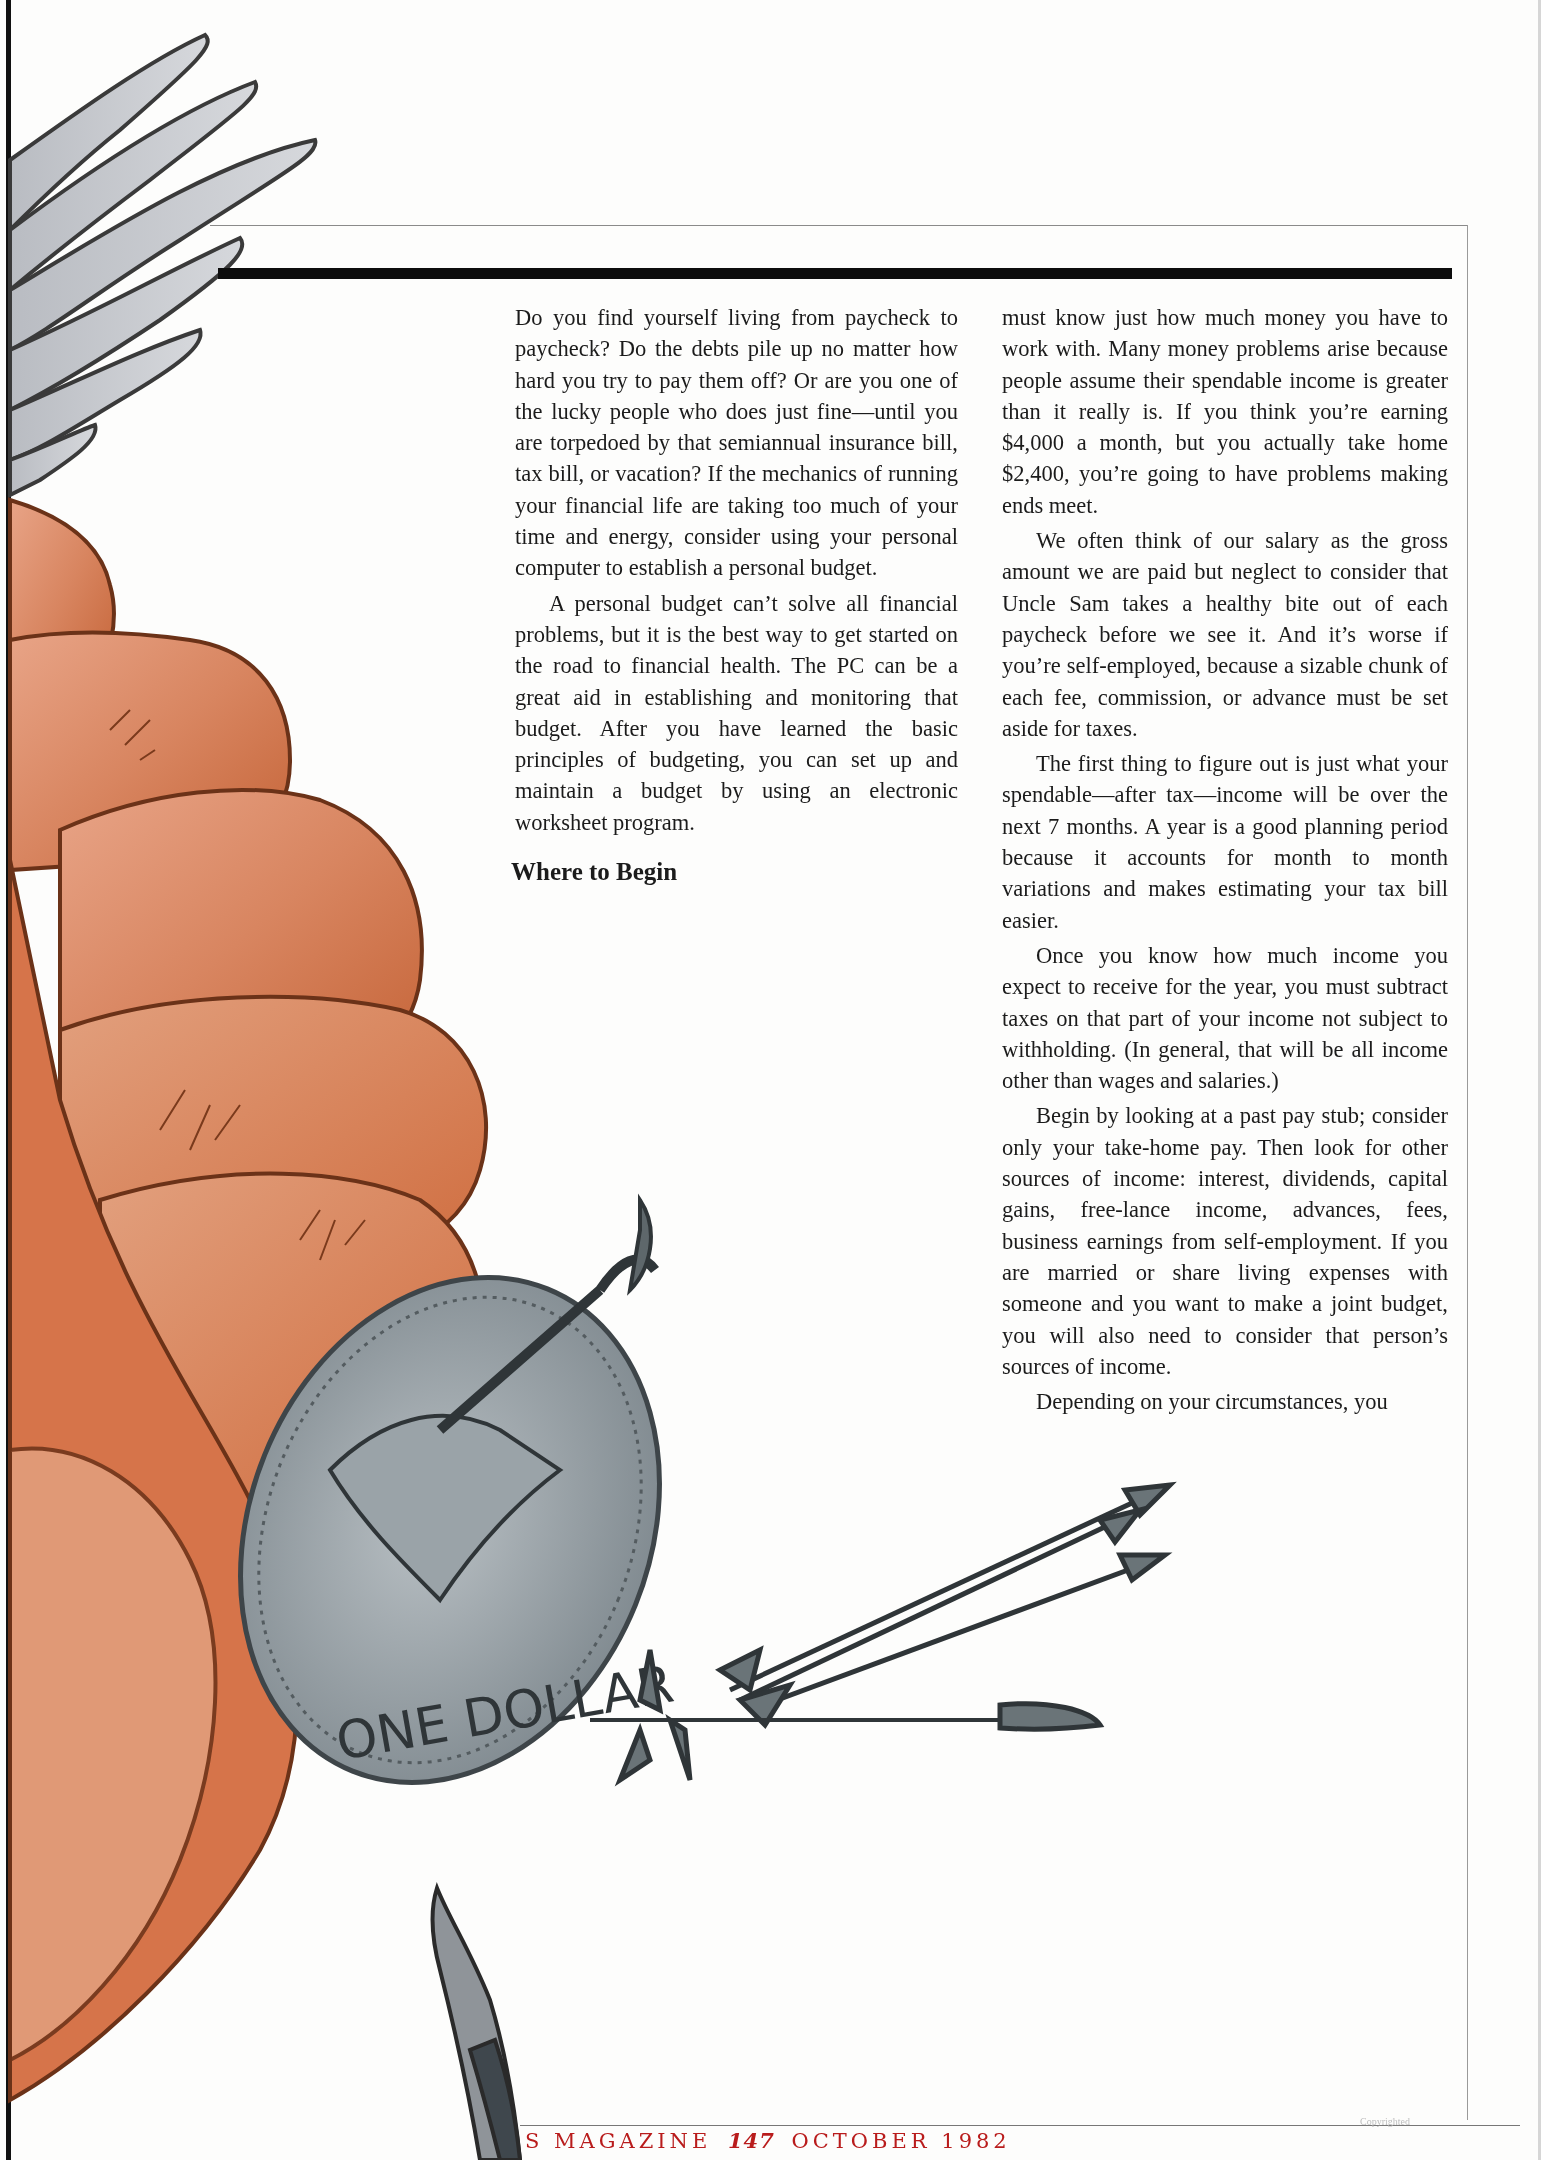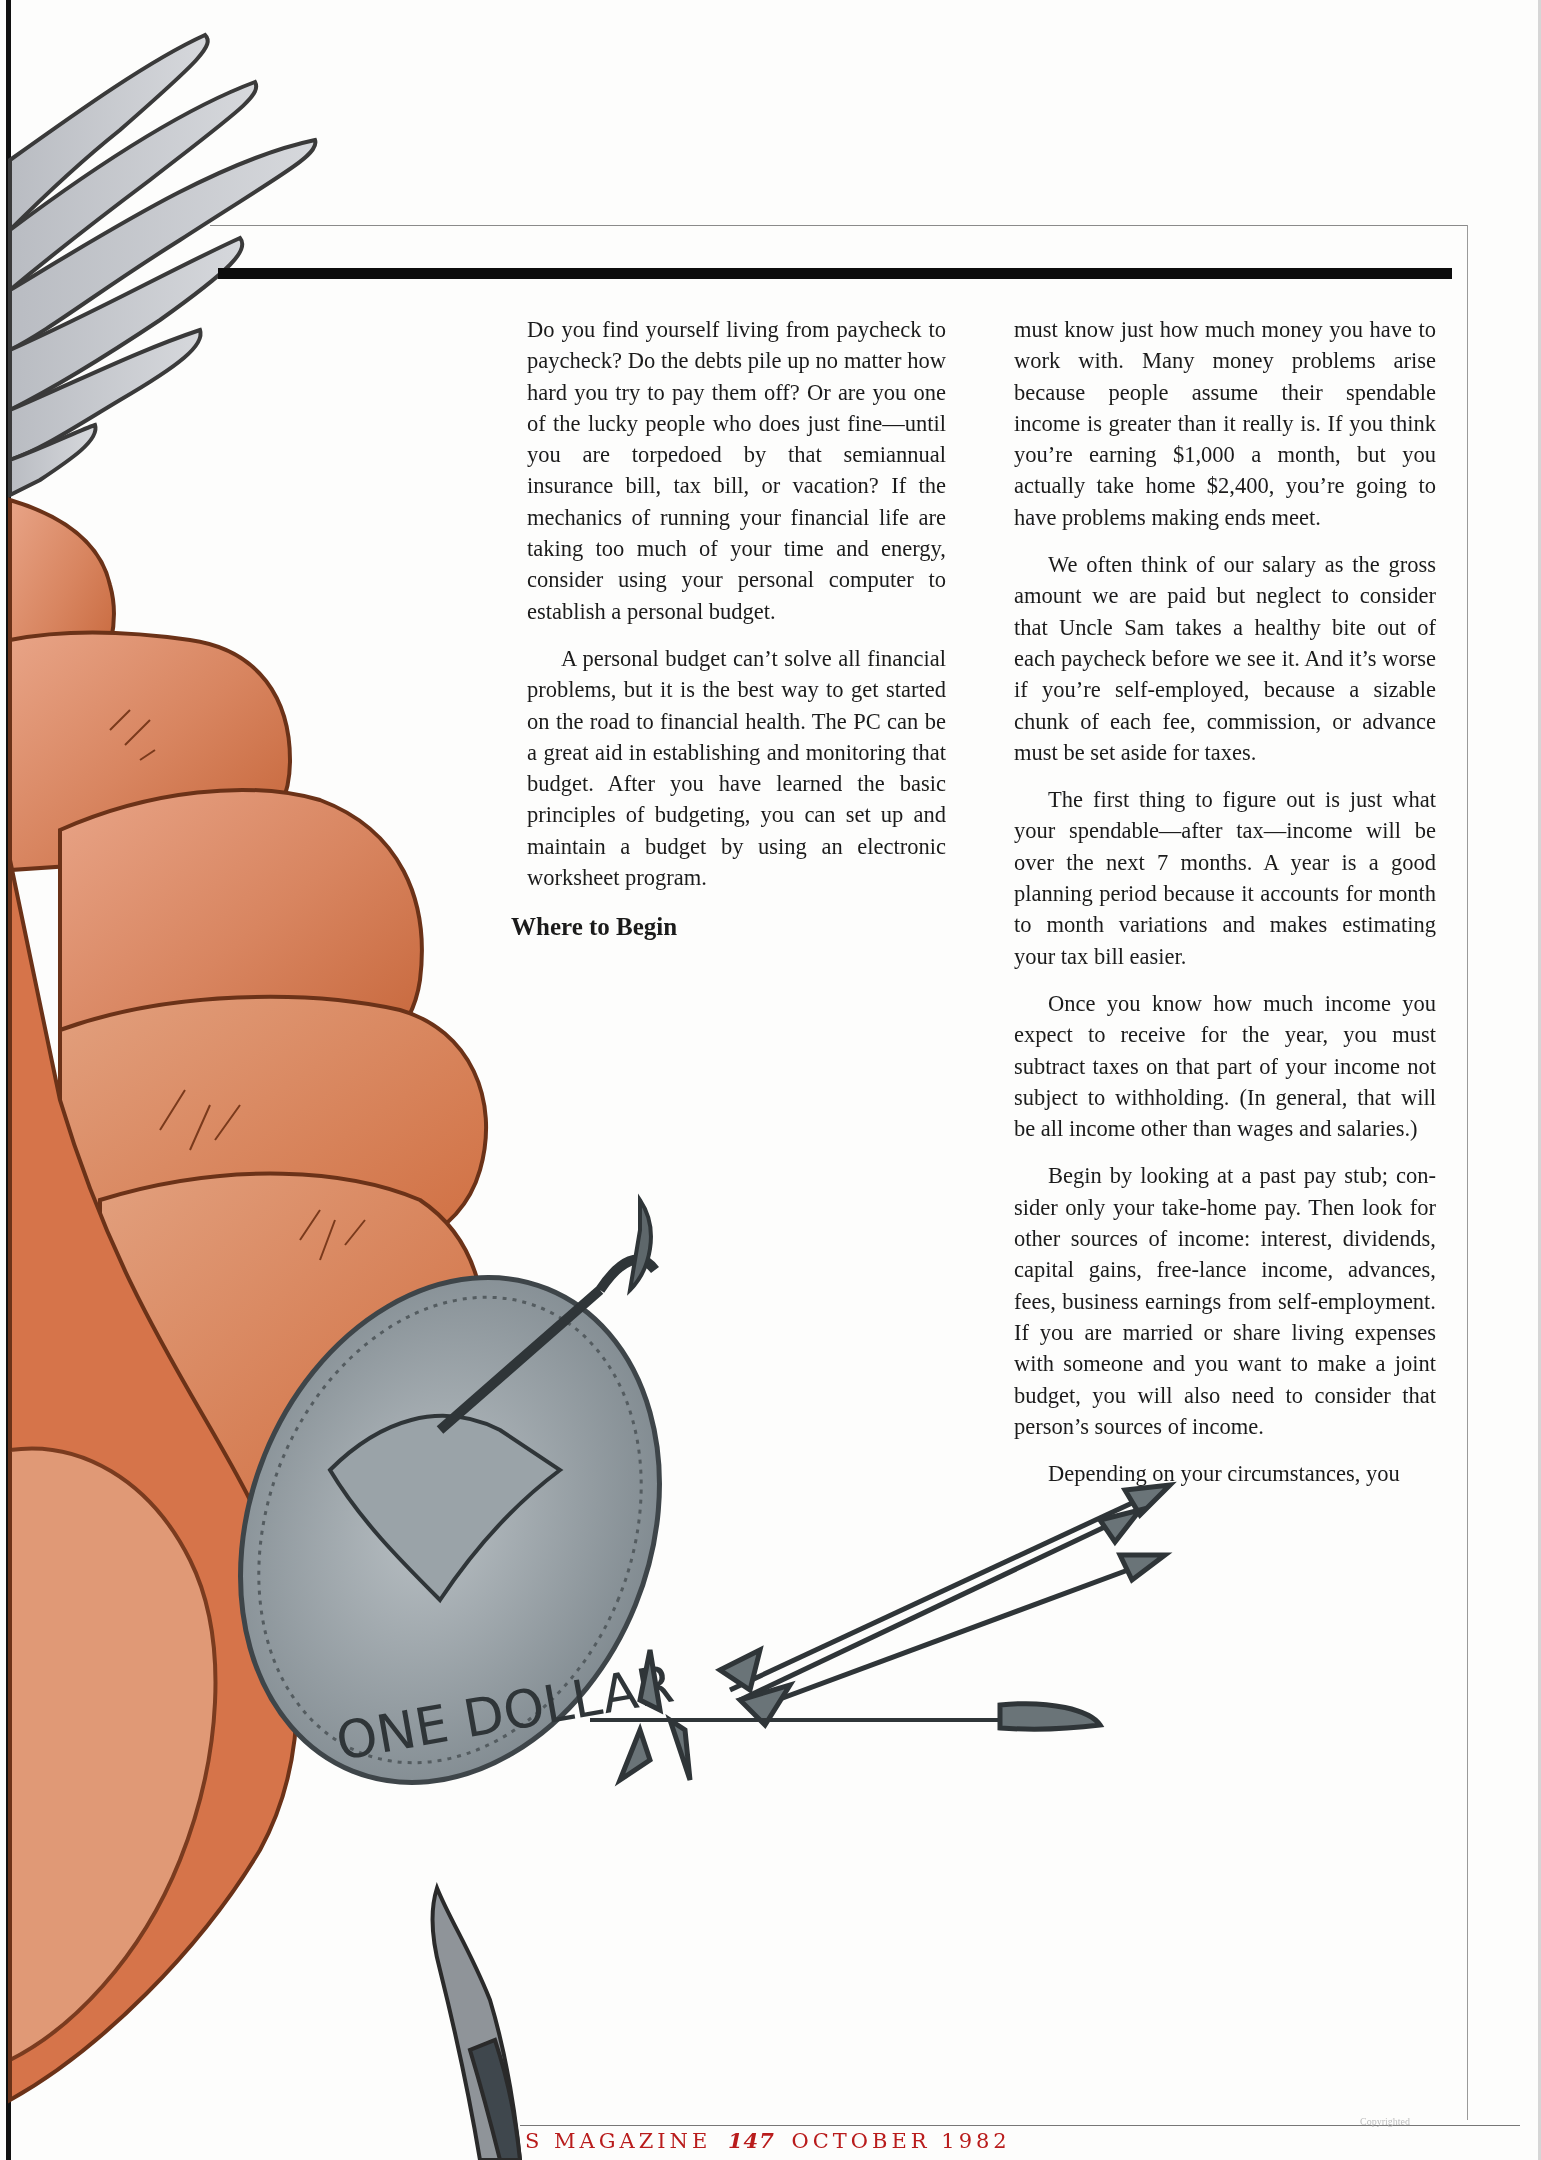--- a/index.html
+++ b/index.html
@@ -28,21 +28,21 @@
     position: absolute; left: 520px; top: 2125px; width: 1000px; height: 1px; background: #777;
   }
   .illustration { position: absolute; left: 0; top: 0; width: 1541px; height: 2160px; pointer-events: none; }
   .col {
     position: absolute; top: 298px; width: 451px;
     font-size: 22.5px; line-height: 31.3px;
     text-align: justify; hyphens: manual;
   }
   .col-left { left: 511px; }
   .col-right { left: 998px; width: 454px; }
-  .col p { margin: 16px; text-indent: 34px; }
+  .col p { margin: 4px; text-indent: 34px; }
   .col p.first { text-indent: 0; }
   .col h3 {
     margin: 18px 0 0 0; font-size: 25px; line-height: 31px; font-weight: bold;
     font-family: "Liberation Serif", serif;
   }
   .footer {
     position: absolute; left: 525px; top: 2128px;
     font-family: "DejaVu Serif", serif; font-size: 21px; letter-spacing: 4px; color: #b91c1c;
     white-space: nowrap;
   }
@@ -136,21 +136,21 @@
 <div class="frame-right"></div>
 <div class="heavy-rule"></div>
 
 <div class="col col-left">
   <p class="first">Do you find yourself living from paycheck to paycheck? Do the debts pile up no mat­ter how hard you try to pay them off? Or are you one of the lucky people who does just fine—until you are torpedoed by that semiannual insurance bill, tax bill, or va­cation? If the mechanics of running your financial life are taking too much of your time and energy, consider using your per­sonal computer to establish a personal budget.</p>
   <p>A personal budget can’t solve all finan­cial problems, but it is the best way to get started on the road to financial health. The PC can be a great aid in establishing and monitoring that budget. After you have learned the basic principles of budgeting, you can set up and maintain a budget by using an electronic worksheet program.</p>
   <h3>Where to Begin</h3>
 </div>
 
 <div class="col col-right">
-  <p class="first">must know just how much money you have to work with. Many money problems arise because people assume their spend­able income is greater than it really is. If you think you’re earning $1,000 a month, but you actually take home $2,400, you’re going to have problems making ends meet.</p>
+  <p class="first">must know just how much money you have to work with. Many money problems arise because people assume their spend­able income is greater than it really is. If you think you’re earning $4,000 a month, but you actually take home $2,400, you’re going to have problems making ends meet.</p>
   <p>We often think of our salary as the gross amount we are paid but neglect to consid­er that Uncle Sam takes a healthy bite out of each paycheck before we see it. And it’s worse if you’re self-employed, because a sizable chunk of each fee, commission, or advance must be set aside for taxes.</p>
   <p>The first thing to figure out is just what your spendable—after tax—income will be over the next 7 months. A year is a good planning period because it accounts for month to month variations and makes estimating your tax bill easier.</p>
   <p>Once you know how much income you expect to receive for the year, you must subtract taxes on that part of your income not subject to withholding. (In general, that will be all income other than wages and salaries.)</p>
   <p>Begin by looking at a past pay stub; con­sider only your take-home pay. Then look for other sources of income: interest, divi­dends, capital gains, free-lance income, advances, fees, business earnings from self-employment. If you are married or share living expenses with someone and you want to make a joint budget, you will also need to consider that person’s sources of income.</p>
   <p>Depending on your circumstances, you</p>
 </div>
 
 <div class="footer-rule"></div>
 <div class="footer">
   <span>S MAGAZINE</span>

